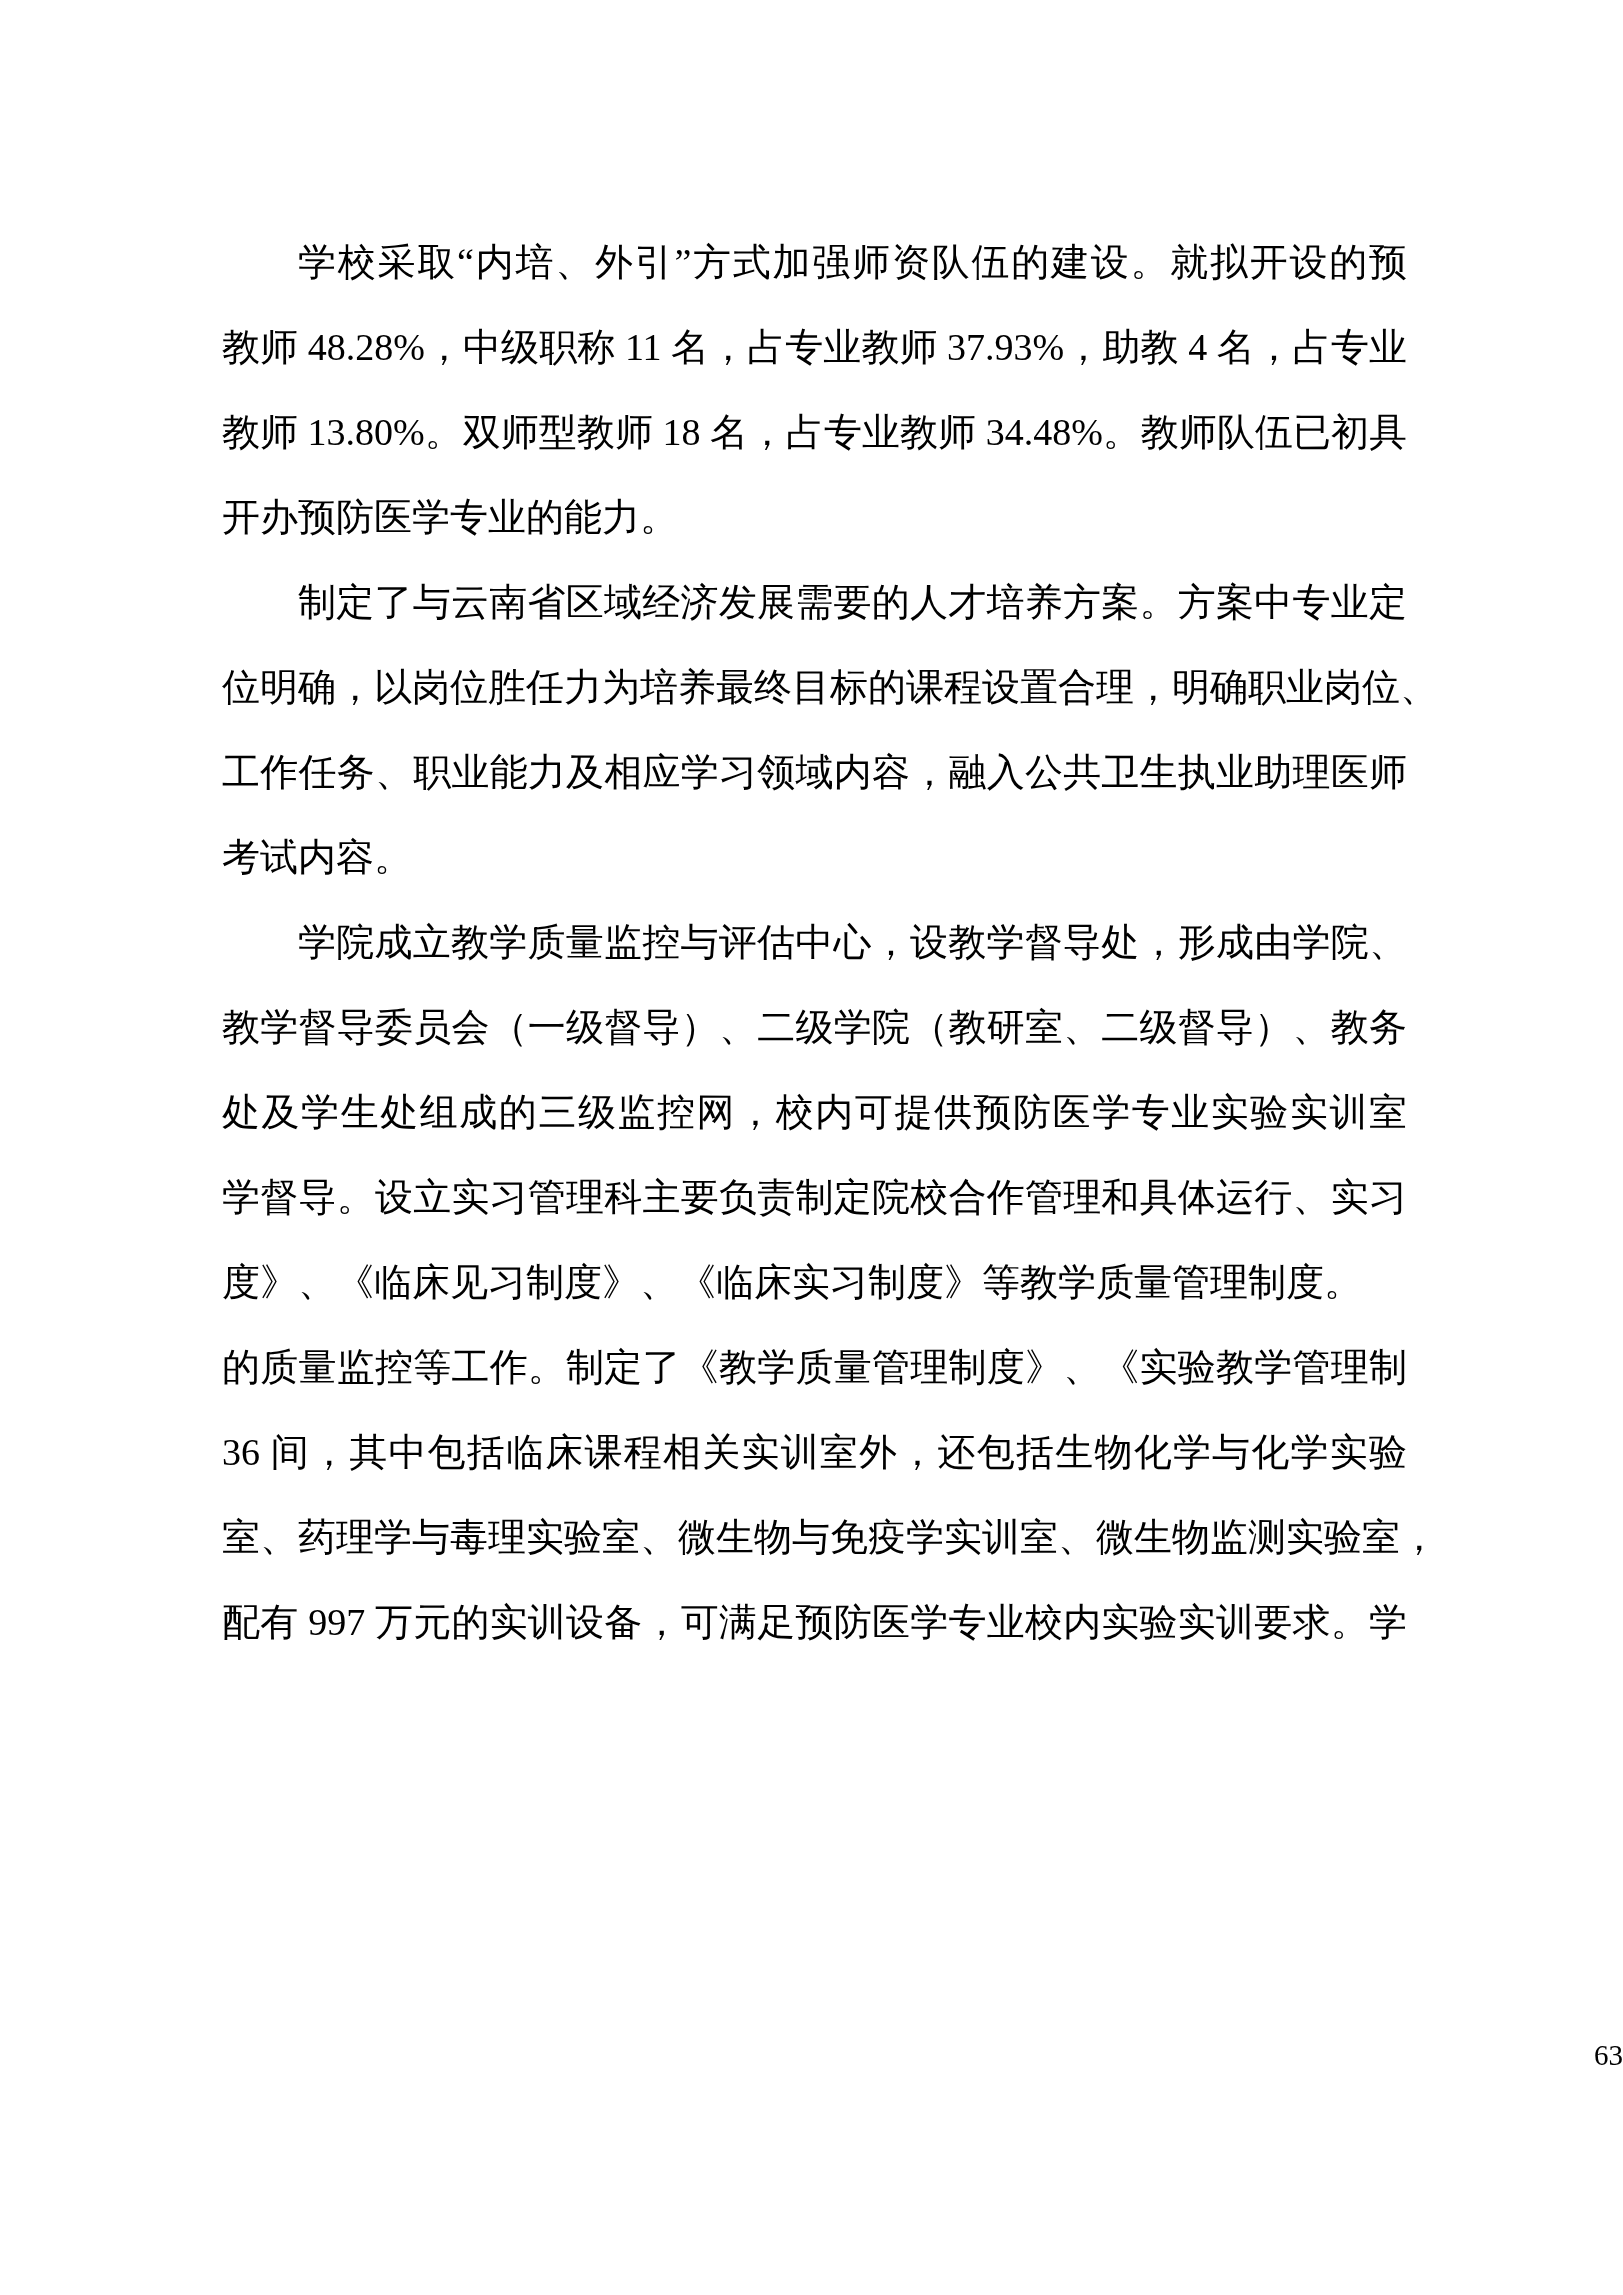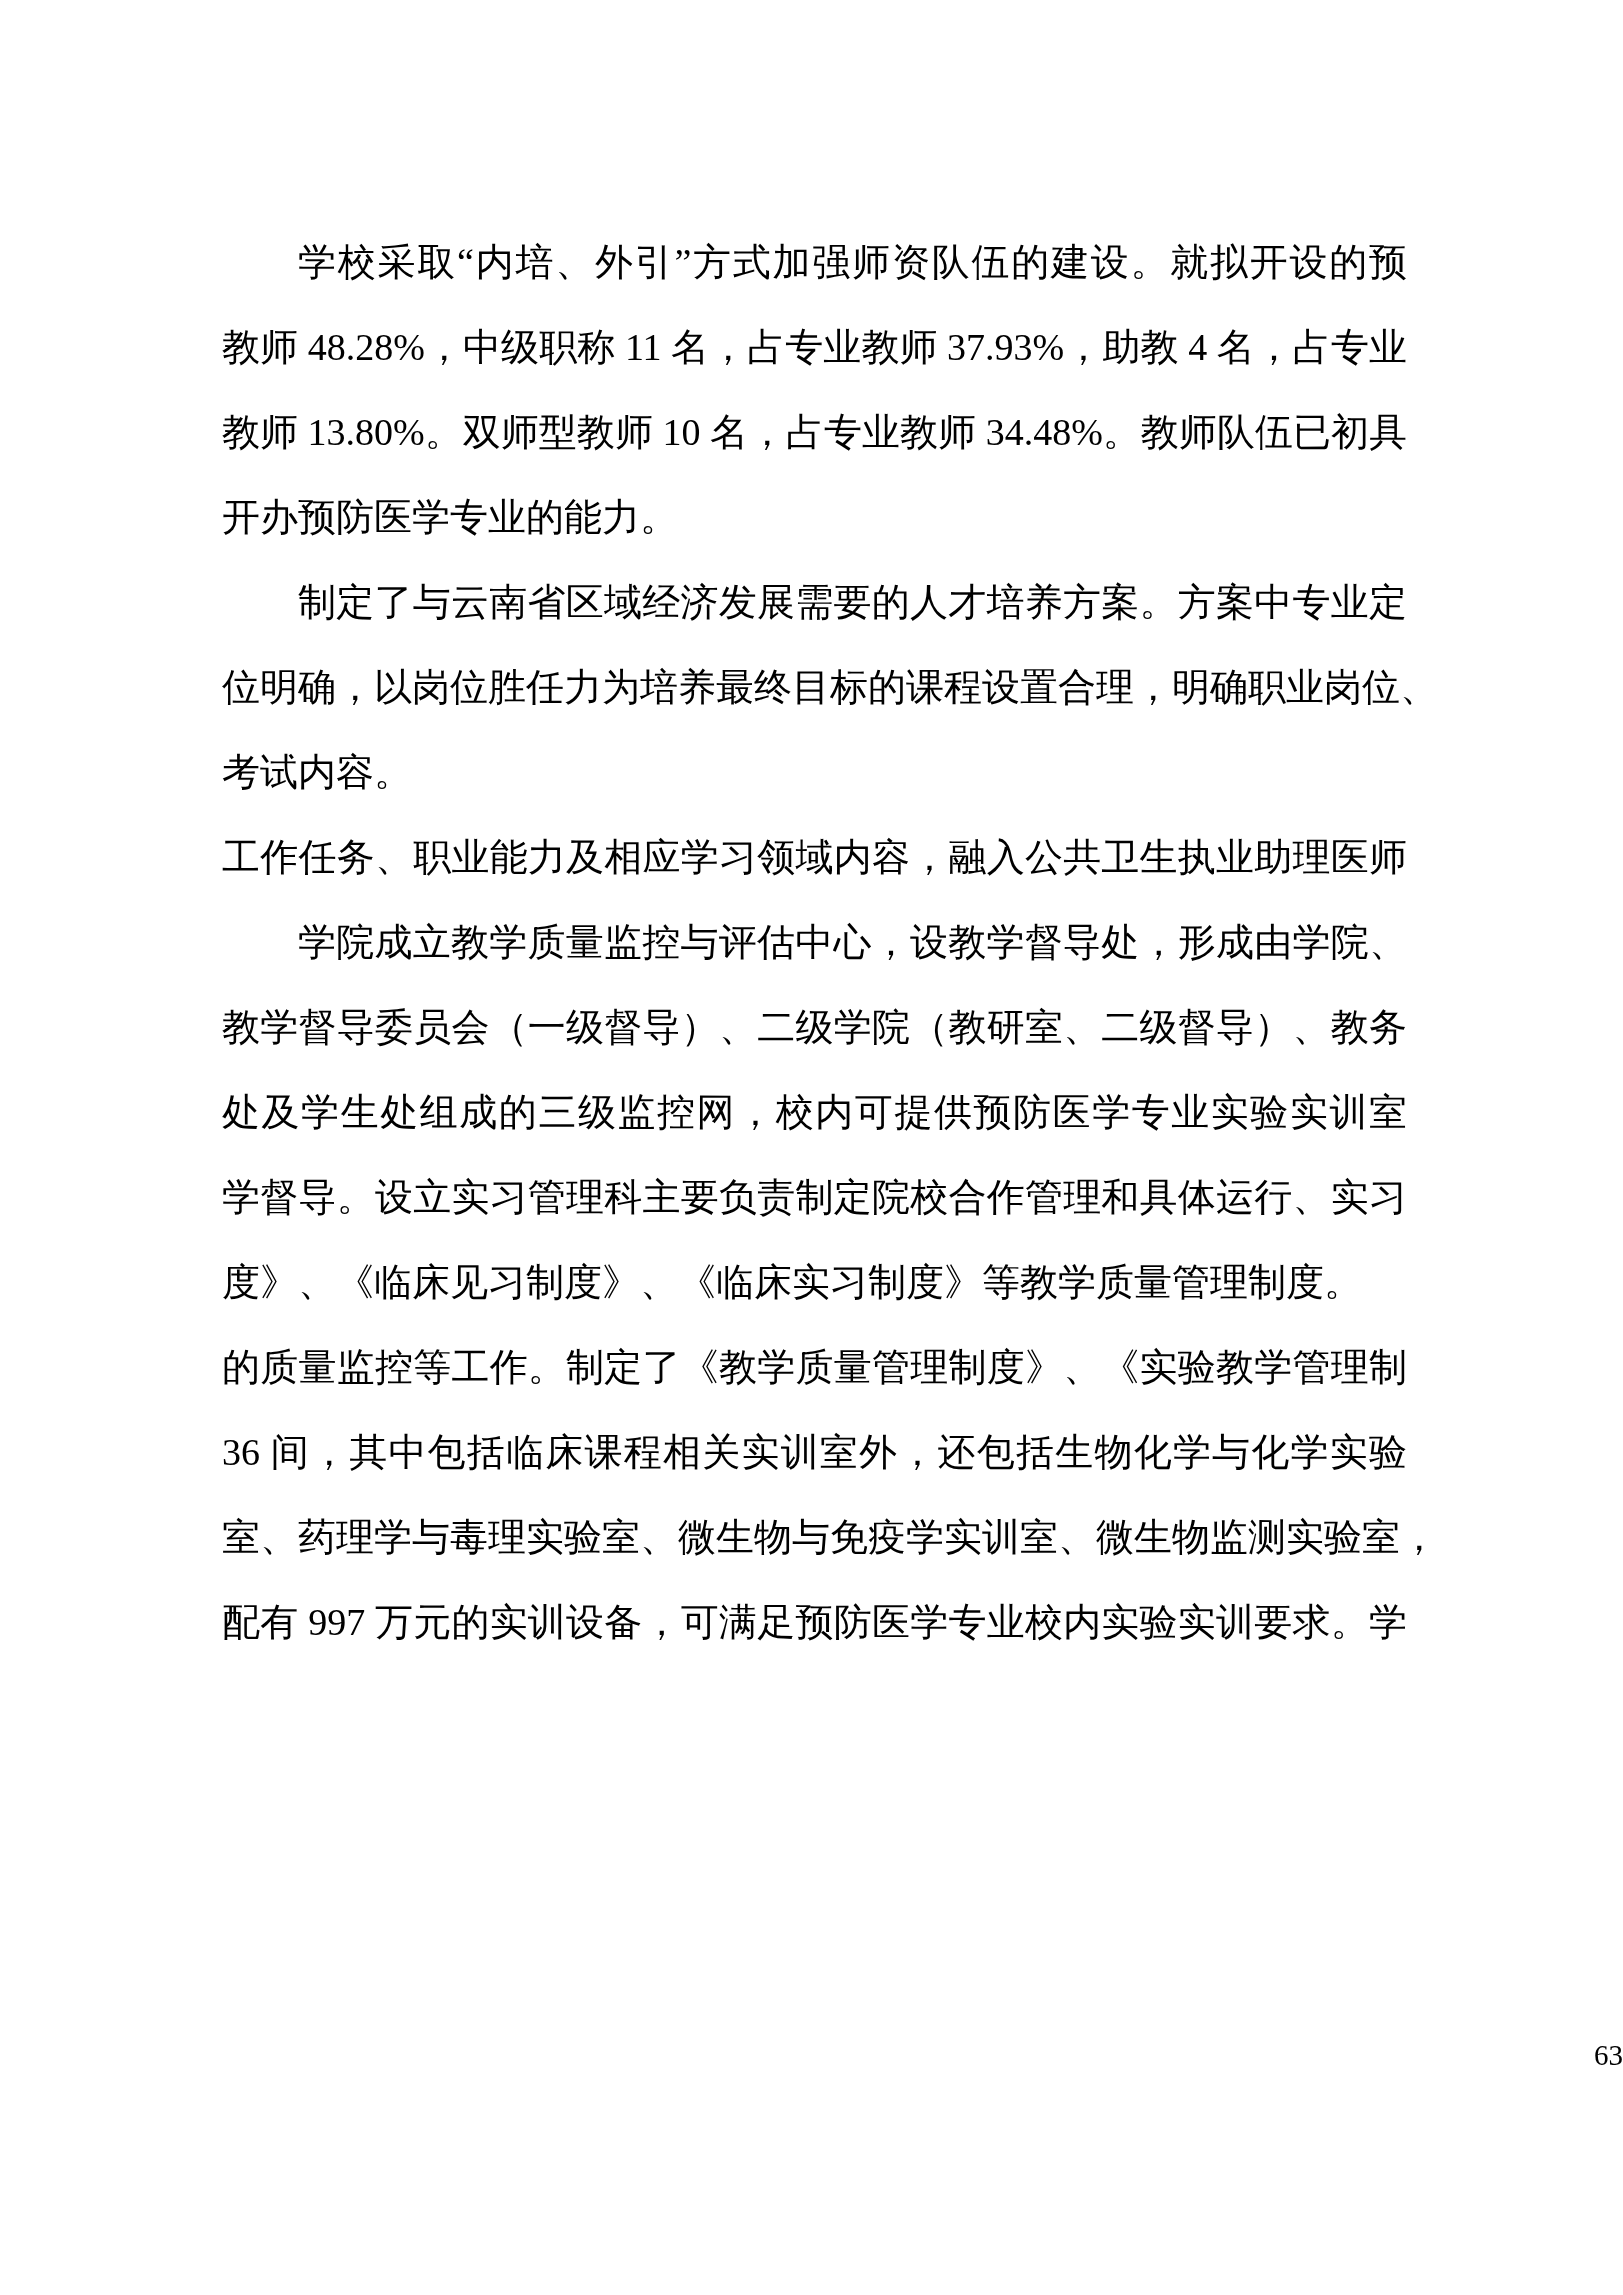--- a/index.html
+++ b/index.html
@@ -54,26 +54,26 @@
     font-size: 29px;
   }
 </style>
 </head>
 <body>
 
 <div class="page">
   <div class="body-text">
     <div class="line indent">学校采取“内培、外引”方式加强师资队伍的建设。就拟开设的预</div>
     <div class="line">教师 48.28%，中级职称 11 名，占专业教师 37.93%，助教 4 名，占专业</div>
-    <div class="line">教师 13.80%。双师型教师 10 名，占专业教师 34.48%。教师队伍已初具</div>
+    <div class="line">教师 13.80%。双师型教师 18 名，占专业教师 34.48%。教师队伍已初具</div>
     <div class="line para-end">开办预防医学专业的能力。</div>
     <div class="line indent">制定了与云南省区域经济发展需要的人才培养方案。方案中专业定</div>
     <div class="line">位明确，以岗位胜任力为培养最终目标的课程设置合理，明确职业岗位、</div>
+    <div class="line">工作任务、职业能力及相应学习领域内容，融入公共卫生执业助理医师</div>
     <div class="line para-end">考试内容。</div>
-    <div class="line">工作任务、职业能力及相应学习领域内容，融入公共卫生执业助理医师</div>
     <div class="line indent">学院成立教学质量监控与评估中心，设教学督导处，形成由学院、</div>
     <div class="line">教学督导委员会（一级督导）、二级学院（教研室、二级督导）、教务</div>
     <div class="line">处及学生处组成的三级监控网，校内可提供预防医学专业实验实训室</div>
     <div class="line">学督导。设立实习管理科主要负责制定院校合作管理和具体运行、实习</div>
     <div class="line para-end">度》、《临床见习制度》、《临床实习制度》等教学质量管理制度。</div>
     <div class="line">的质量监控等工作。制定了《教学质量管理制度》、《实验教学管理制</div>
     <div class="line">36 间，其中包括临床课程相关实训室外，还包括生物化学与化学实验</div>
     <div class="line">室、药理学与毒理实验室、微生物与免疫学实训室、微生物监测实验室，</div>
     <div class="line">配有 997 万元的实训设备，可满足预防医学专业校内实验实训要求。学</div>
   </div>

